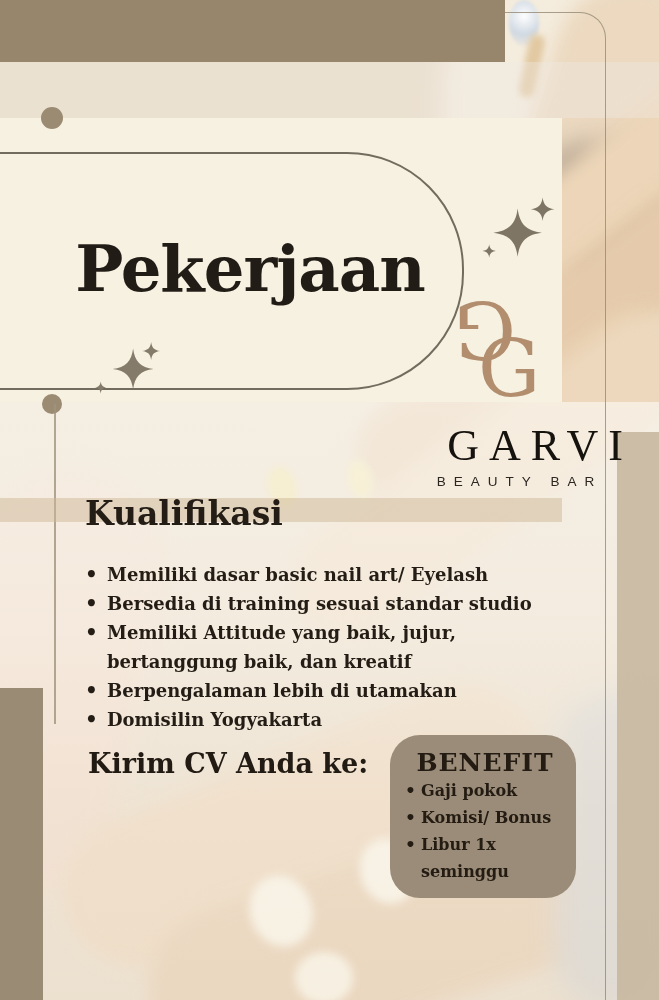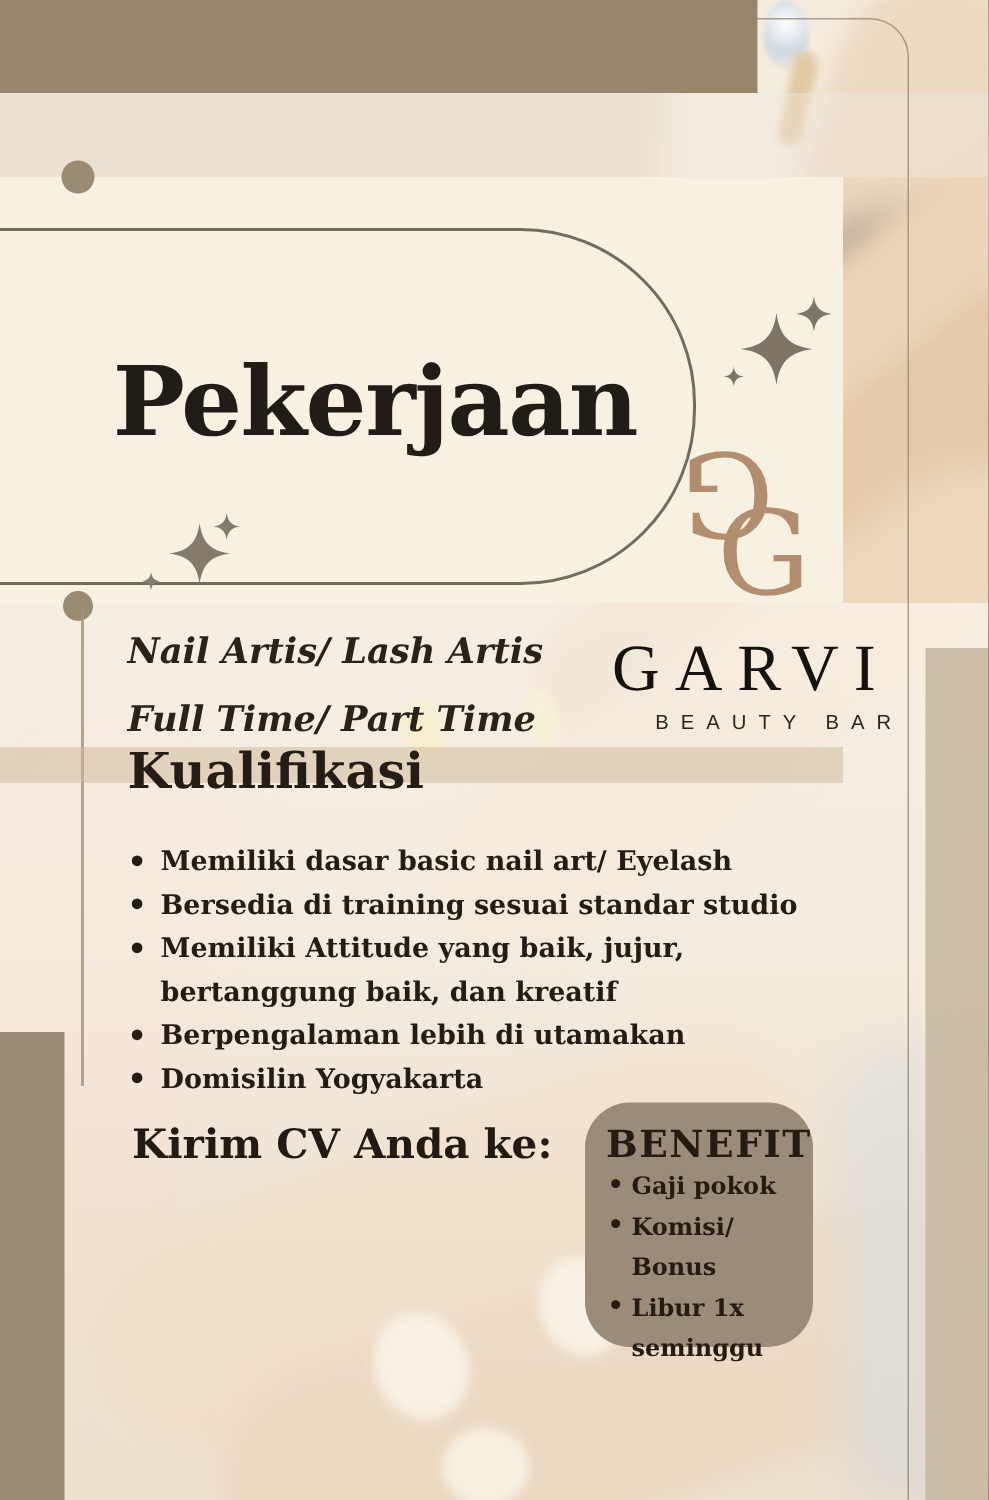--- a/index.html
+++ b/index.html
@@ -70,28 +70,28 @@
 
   ul.plainlist{list-style:none;margin:0;padding:0;}
   .qual-list{left:83px;top:560px;width:474px;font-size:18px;font-weight:bold;
     color:#241d15;line-height:29px;}
   .qual-list li{position:relative;padding-left:24px;}
   .qual-list li::before{content:"\2022";position:absolute;left:2px;font-size:20px;}
 
   .contact-heading{left:88px;top:748px;font-size:27px;font-weight:bold;color:#221b13;white-space:nowrap;}
   .contact-ig{left:105px;top:798px;font-size:18.5px;font-weight:bold;color:#221b13;letter-spacing:.5px;white-space:nowrap;}
 
-  .benefit-box{left:390px;top:735px;width:152px;height:163px;background:#9a8c78;
+  .benefit-box{left:390px;top:735px;width:186px;height:163px;background:#9a8c78;
     border-radius:30px;box-sizing:border-box;padding:13px 10px 0 14px;}
   .benefit-heading{text-align:center;font-size:25px;font-weight:bold;color:#241c12;letter-spacing:1px;}
   .benefit-list{margin-top:10px;font-size:16px;font-weight:bold;color:#241c12;line-height:27px;}
   .benefit-list li{position:relative;padding-left:17px;}
   .benefit-list li::before{content:"\2022";position:absolute;left:1px;font-size:17px;}
 
-  .brand-name{left:398px;top:420px;width:235px;text-align:left;
+  .brand-name{left:398px;top:420px;width:235px;text-align:right;
     font-family:"Liberation Serif", serif;font-weight:normal;font-size:44px;color:#16130f;
     letter-spacing:10px;padding-left:10px;box-sizing:border-box;}
   .brand-tagline{left:398px;top:474px;width:235px;text-align:center;
     font-family:"Liberation Sans", sans-serif;font-size:13.5px;color:#2b2620;
     letter-spacing:8px;padding-left:8px;box-sizing:border-box;}
 
   svg text.mono-g{font-family:"DejaVu Serif", serif;fill:#b28e6e;}
 </style>
 </head>
 <body>
@@ -154,24 +154,20 @@
     </g>
   </svg>
 
   <svg class="abs" style="left:452px;top:296px;" width="100" height="112" viewBox="0 0 100 112">
     <text class="mono-g" x="8" y="86" font-size="78" transform="rotate(180 36 46)">G</text>
     <text class="mono-g" x="26" y="100" font-size="78">G</text>
   </svg>
   <div class="abs brand-name">GARVI</div>
   <div class="abs brand-tagline">BEAUTY BAR</div>
 
-  <div class="abs position-block">
-    <div>Nail Artis/ Lash Artis</div>
-    <div>Full Time/ Part Time</div>
-  </div>
 
   <div class="abs kual-band"></div>
   <div class="abs kualifikasi">Kualifikasi</div>
 
   <ul class="abs plainlist qual-list">
       <li>Memiliki dasar basic nail art/ Eyelash</li>
       <li>Bersedia di training sesuai standar studio</li>
       <li>Memiliki Attitude yang baik, jujur, bertanggung baik, dan kreatif</li>
       <li>Berpengalaman lebih di utamakan</li>
       <li>Domisilin Yogyakarta</li>

